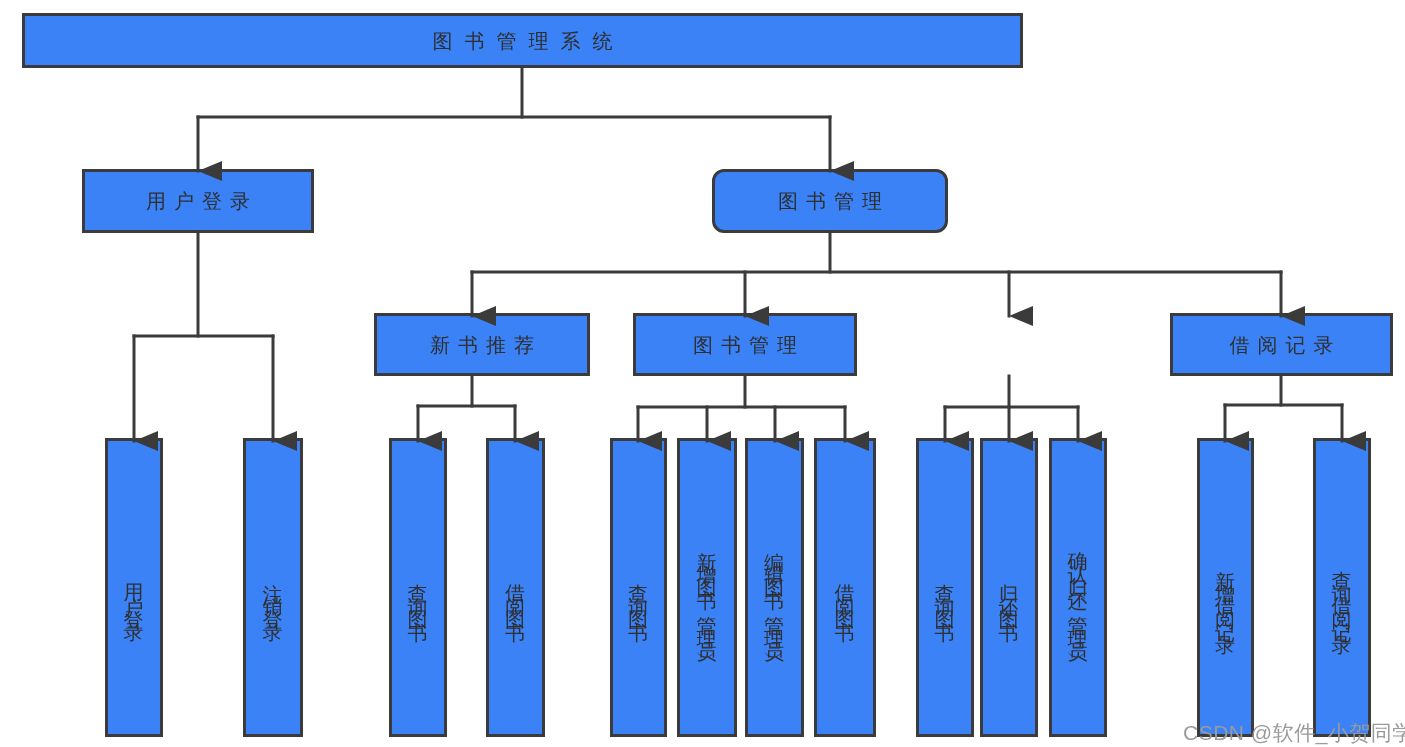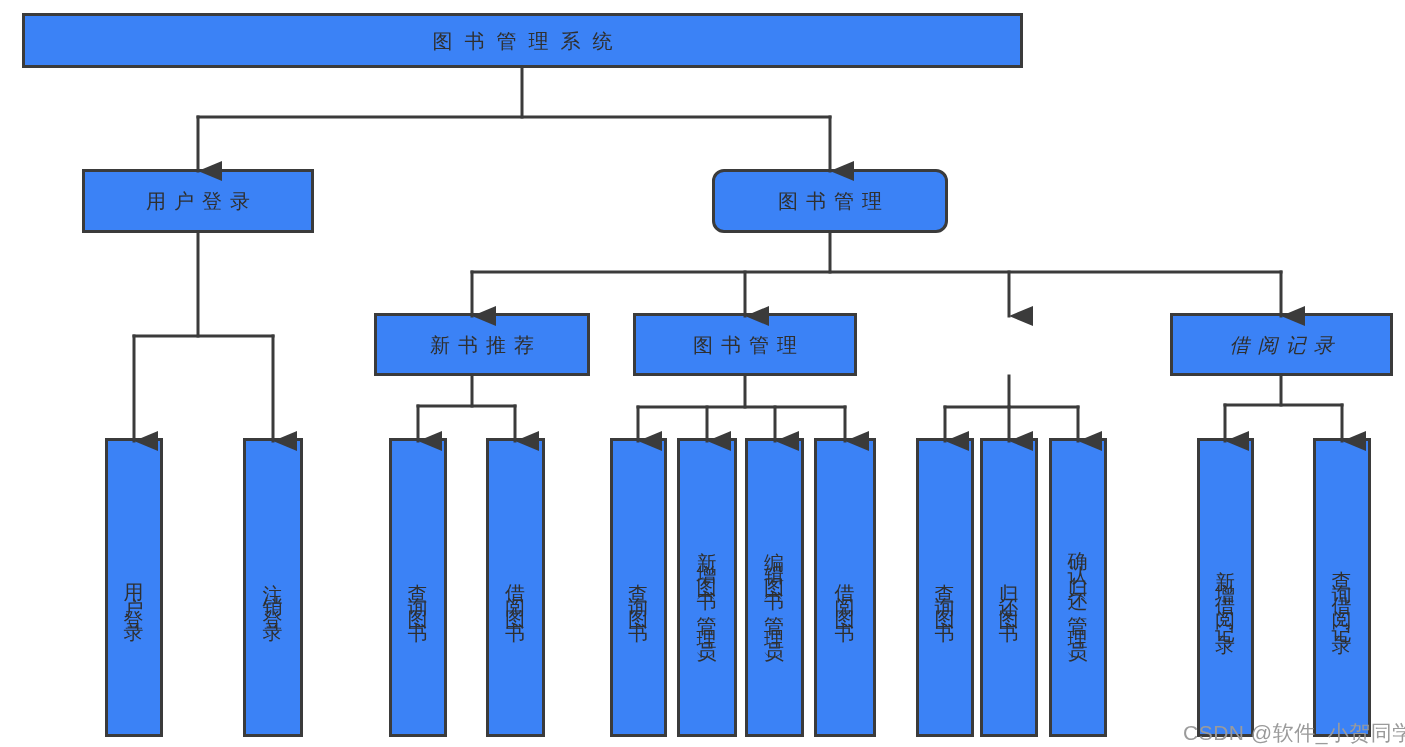--- a/index.html
+++ b/index.html
@@ -71,21 +71,21 @@
   <div class="box" style="left:712px; top:169px; width:236px; height:64px;border-radius:12px;">
     <span class="hlabel">图书管理</span>
   </div>
 
   <div class="box" style="left:366px; top:313px; width:216px; height:63px;margin-left:8px;">
     <span class="hlabel">新书推荐</span>
   </div>
   <div class="box" style="left:633px; top:313px; width:224px; height:63px;">
     <span class="hlabel">图书管理</span>
   </div>
-  <div class="box" style="left:1170px; top:313px; width:223px; height:63px;font-style:italic;">
+  <div class="box" style="left:1170px; top:313px; width:223px; height:63px;">
     <span class="hlabel">借阅记录</span>
   </div>
 
   <div class="box" style="left:105px; top:438px; width:58px; height:299px;">
     <span class="vlabel">用户登录</span>
   </div>
   <div class="box" style="left:243px; top:438px; width:60px; height:299px;">
     <span class="vlabel">注销登录</span>
   </div>
 

